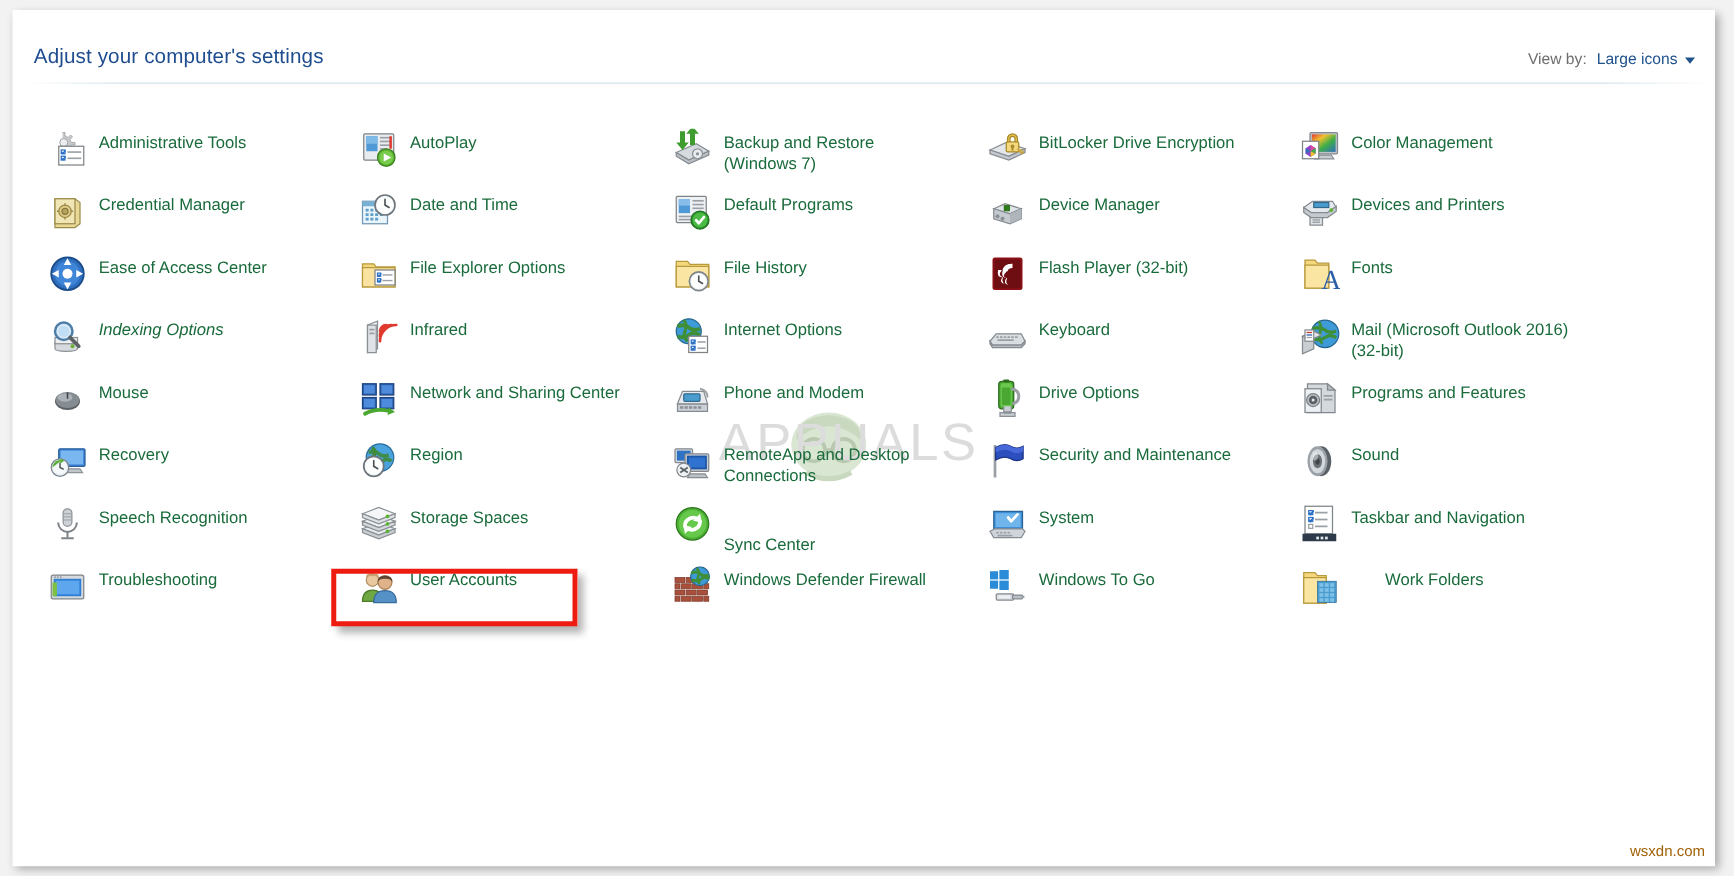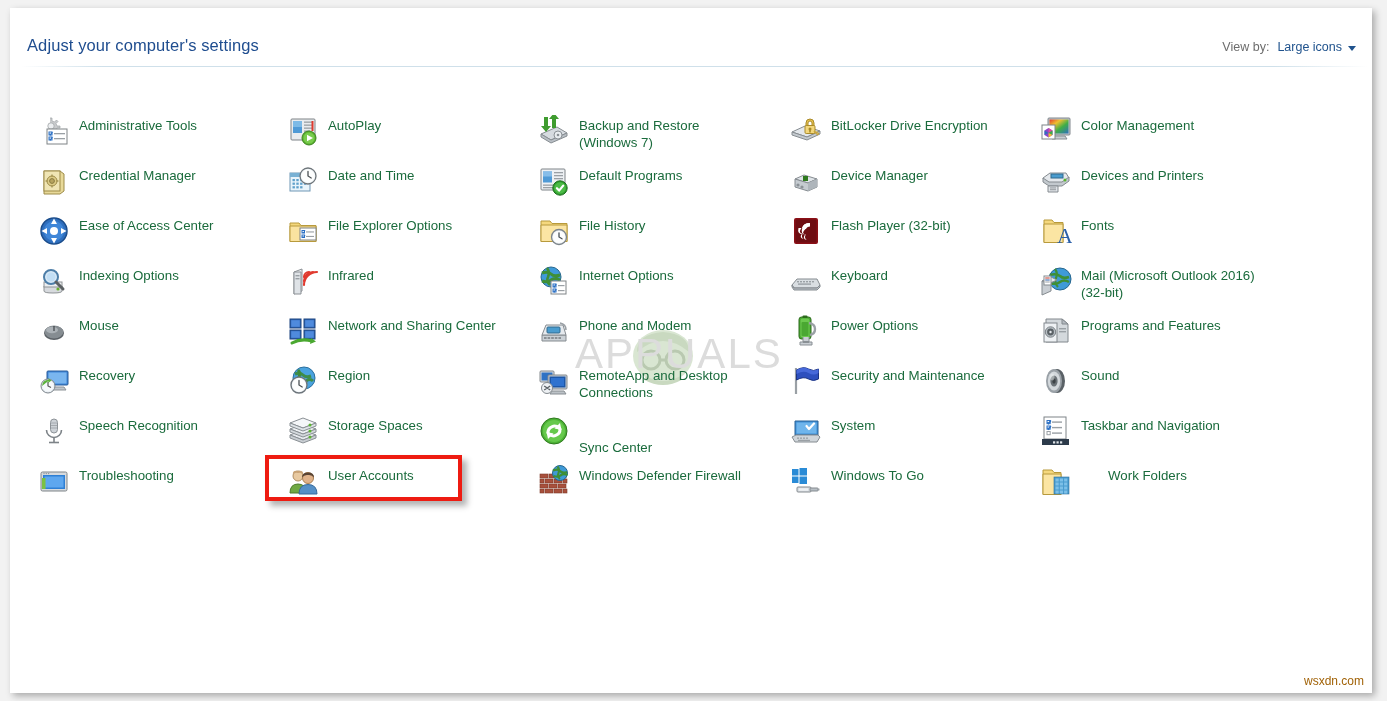--- a/index.html
+++ b/index.html
@@ -89,21 +89,21 @@
     font-weight: normal;
     color: #dcdcdc;
     letter-spacing: 2px;
     font-family: "Liberation Sans", sans-serif;
   }
 
   
   #grid {
     position: absolute;
     left: 0;
-    top: 61px;
+    top: 49px;
     width: 100%;
     height: 470px;
     z-index: 2;
     padding-left: 12px;
   }
   .cp-item {
     position: absolute;
     display: flex;
     align-items: flex-start;
     gap: 9px;
@@ -226,21 +226,21 @@
             <g fill="#fff">
               <polygon points="16,3.5 19,9 13,9"></polygon>
               <polygon points="28.5,16 23,19 23,13"></polygon>
               <polygon points="16,28.5 13,23 19,23"></polygon>
               <polygon points="3.5,16 9,13 9,19"></polygon>
             </g>
           </svg>
         </span>
         <span class="cp-label" style="max-width: 180px;">Ease of Access Center</span>
       </div>
-      <div class="cp-item" style="left: 28px; top: 194px;">
+      <div class="cp-item" style="left: 28px; top: 194px; font-style: italic;">
         <span class="cp-icon">
           <svg viewBox="0 0 32 32">
             <path d="M6 21 h18 v5 q0 2 -9 2 q-9 0 -9 -2z" fill="#d7dade" stroke="#8e9295"></path>
             <rect x="6" y="17" width="18" height="5" fill="#eceef0" stroke="#8e9295"></rect>
             <circle cx="20" cy="24" r="1.6" fill="#6ab12f"></circle>
             <circle cx="13" cy="12" r="7" fill="#d8e9f7" stroke="#4d7ea8" stroke-width="2"></circle>
             <circle cx="13" cy="12" r="4.5" fill="#b9d9f2" opacity=".7"></circle>
             <line x1="18" y1="17" x2="25" y2="24" stroke="#5c6164" stroke-width="3" stroke-linecap="round"></line>
           </svg>
         </span>
@@ -650,21 +650,21 @@
           <svg viewBox="0 0 32 32">
             <rect x="9" y="2" width="12" height="22" rx="2.5" fill="#4aa832" stroke="#2d6b1d"></rect>
             <rect x="10.5" y="3.5" width="9" height="19" rx="2" fill="#6cc94f"></rect>
             <rect x="12.5" y="0.5" width="5" height="2.5" rx="1" fill="#2d6b1d"></rect>
             <rect x="11.5" y="7" width="7" height="14" rx="1" fill="#4aa832"></rect>
             <path d="M19 8 q6 1 6 6 q0 5 -5 6" fill="none" stroke="#9aa0a5" stroke-width="2.4"></path>
             <path d="M13 22 v5 h-3 v3 h12 v-3 h-3 v-5" fill="#c9ced3" stroke="#8a9095"></path>
             <rect x="13" y="26" width="6" height="2" fill="#8a9095"></rect>
           </svg>
         </span>
-        <span class="cp-label" style="max-width: 180px;">Power Options</span>
+        <span class="cp-label" style="max-width: 180px;">Drive Options</span>
       </div>
       <div class="cp-item" style="left: 780px; top: 294px;">
         <span class="cp-icon">
           <svg viewBox="0 0 32 32">
             <line x1="6" y1="3" x2="6" y2="29" stroke="#9aa0a5" stroke-width="2.2"></line>
             <path d="M6.5 5 q7 -4 12 -1 q5 3 10 0 v10 q-5 3 -10 0 q-5 -3 -12 1z" fill="#2d4fbe" stroke="#1b3383"></path>
             <path d="M6.5 5 q7 -4 12 -1 q5 3 10 0 v4 q-5 3 -10 0 q-5 -3 -12 1z" fill="#4668d9"></path>
           </svg>
         </span>
         <span class="cp-label" style="max-width: 180px;">Security and Maintenance</span>

